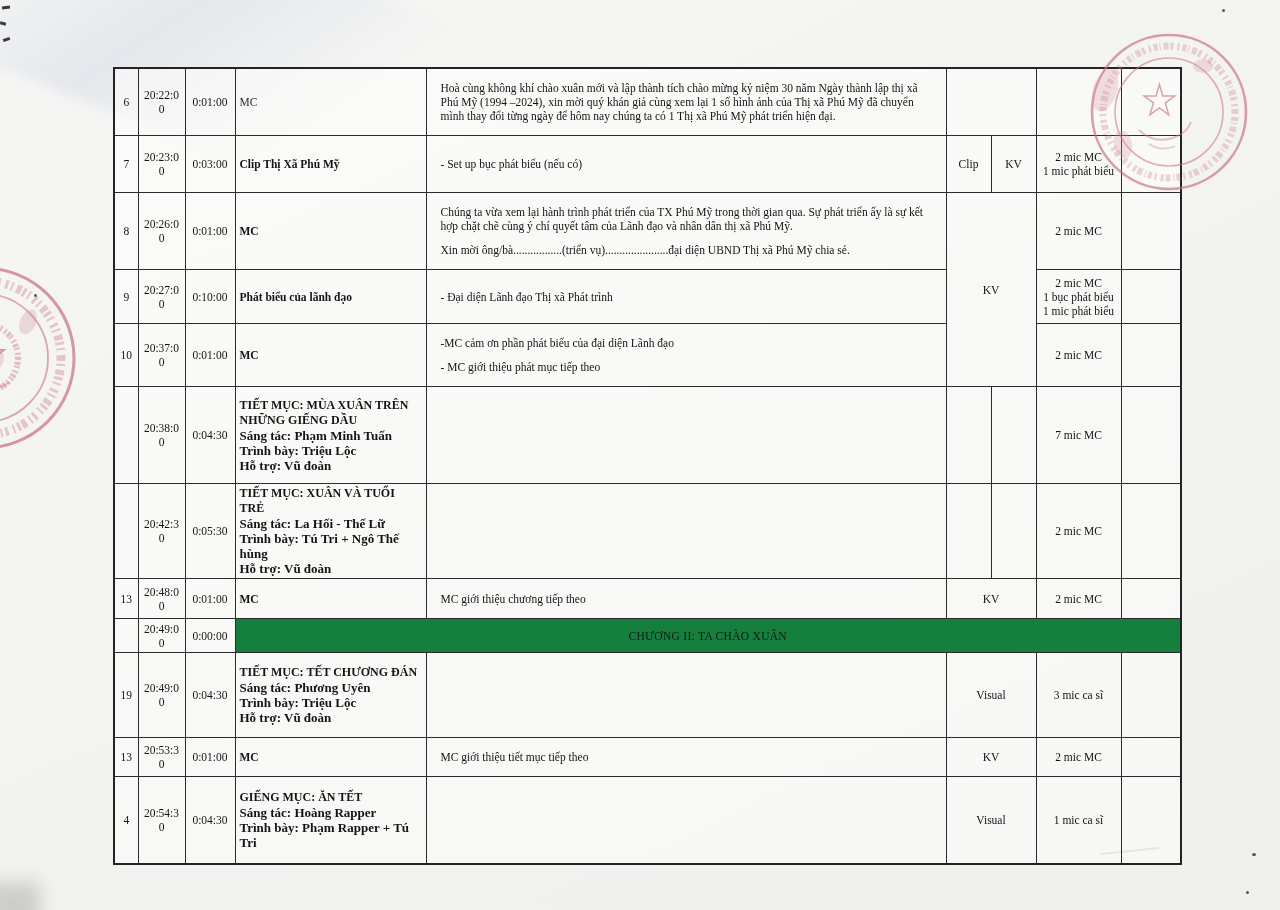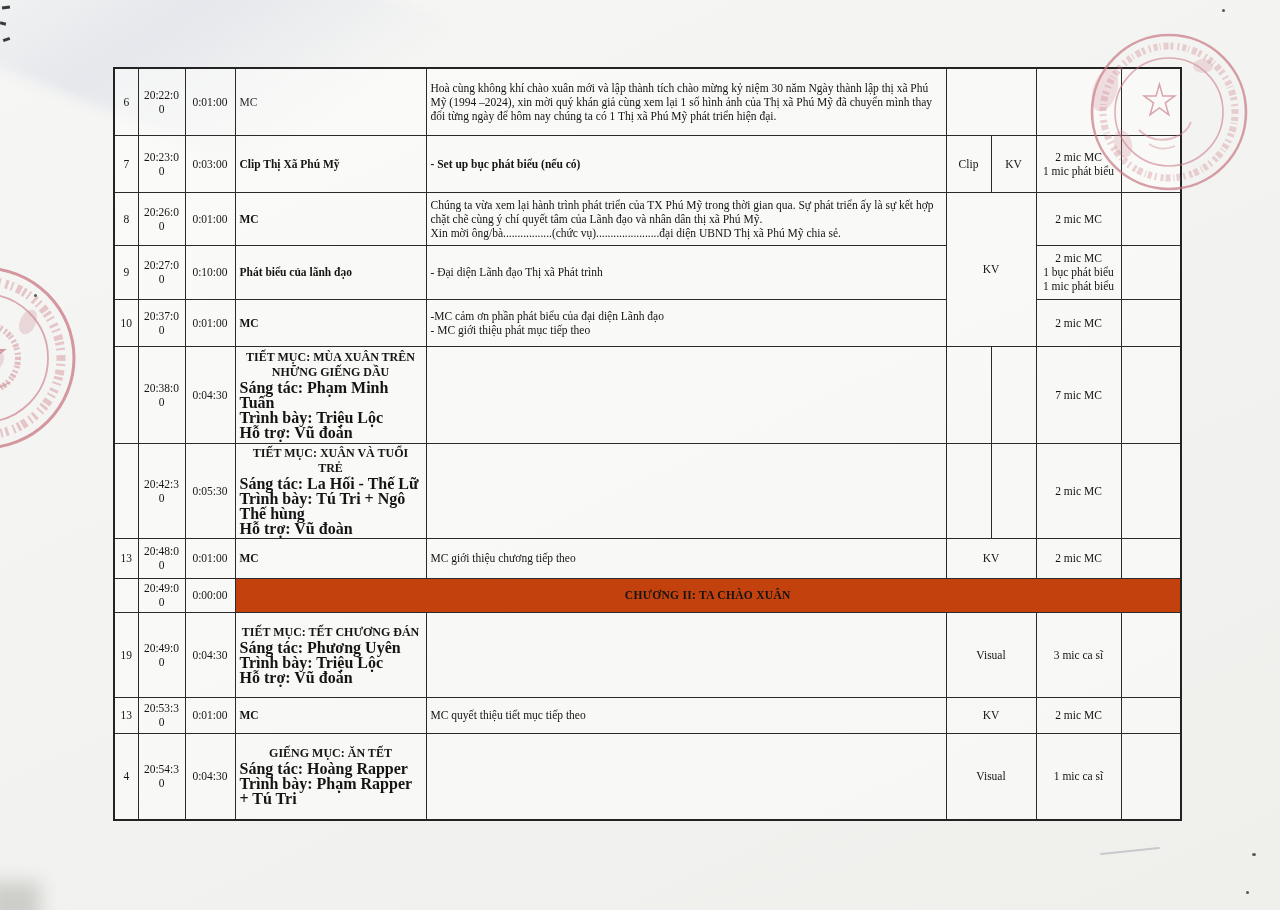--- a/index.html
+++ b/index.html
@@ -36,28 +36,28 @@
     vertical-align:middle;
     font-size:11.5px; line-height:14px;
     overflow:hidden;
     word-wrap:break-word;
   }
   table.schedule { border:2px solid #232323; }
   td.c-center { text-align:center; }
   td.cell-title { font-weight:bold; padding-left:6px; }
   td.cell-title.normal { font-weight:normal; color:#2c2c2c; }
   td.cell-desc { padding-left:7px; padding-right:6px; }
-  .desc-par { margin:0; }
-  .bold { font-weight:bold; }
-  .tm-heading { font-weight:bold; font-size:12px; line-height:15px;text-align:center; }
-  .tm-line { font-size:16px; line-height:15px;font-family:Liberation Serif, serif; }
+  .desc-par { margin:10px; }
+  .bold { font-weight:normal; }
+  .tm-heading { font-weight:bold; font-size:12px; line-height:15px; }
+  .tm-line { font-size:13px; line-height:15px;font-family:Liberation Serif, serif; }
   td.cell-visual, td.cell-mic { text-align:center; }
   td.banner-cell {
-    background:#c2410c; text-align:center;
-    font-weight:bold; font-size:12.5px; letter-spacing:0.3px;
+    background:#15803d; text-align:center;
+    font-weight:normal; font-size:12.5px; letter-spacing:0.3px;
   }
   .stamp { position:absolute; pointer-events:none; }
 </style>
 </head>
 <body>
 
 <div class="scan-streak"></div>
 <div class="corner-shade"></div>
 <div class="pen-mark" style="left:2px;top:6px;width:8px;height:3px;transform:rotate(-8deg);"></div>
 <div class="pen-mark" style="left:0px;top:22px;width:6px;height:3px;transform:rotate(14deg);"></div>
@@ -112,21 +112,21 @@
     <td></td>
   </tr>
 
   <tr style="height:53px">
     <td class="c-center">8</td>
     <td class="c-center">20:26:00</td>
     <td class="c-center">0:01:00</td>
     <td class="cell-title">MC</td>
     <td class="cell-desc">
       <div class="desc-par">Chúng ta vừa xem lại hành trình phát triển của TX Phú Mỹ trong thời gian qua. Sự phát triển ấy là sự kết hợp chặt chẽ cùng ý chí quyết tâm của Lãnh đạo và nhân dân thị xã Phú Mỹ.</div>
-      <div class="desc-par">Xin mời ông/bà.................(chức vụ)......................đại diện UBND Thị xã Phú Mỹ chia sẻ.</div>
+      <div class="desc-par">Xin mời ông/bà.................(triển vụ)......................đại diện UBND Thị xã Phú Mỹ chia sẻ.</div>
     </td>
     <td class="cell-visual" colspan="2" rowspan="3">KV</td>
     <td class="cell-mic">
       <div>2 mic MC</div>
     </td>
     <td></td>
   </tr>
 
   <tr style="height:54px">
     <td class="c-center">9</td>
@@ -236,21 +236,21 @@
     </td>
     <td></td>
   </tr>
 
   <tr style="height:36px">
     <td class="c-center">13</td>
     <td class="c-center">20:53:30</td>
     <td class="c-center">0:01:00</td>
     <td class="cell-title">MC</td>
     <td class="cell-desc">
-      <div class="desc-par">MC quyết thiệu tiết mục tiếp theo</div>
+      <div class="desc-par">MC giới thiệu tiết mục tiếp theo</div>
     </td>
     <td class="cell-visual" colspan="2">KV</td>
     <td class="cell-mic">
       <div>2 mic MC</div>
     </td>
     <td></td>
   </tr>
 
   <tr style="height:87px">
     <td class="c-center">4</td>

